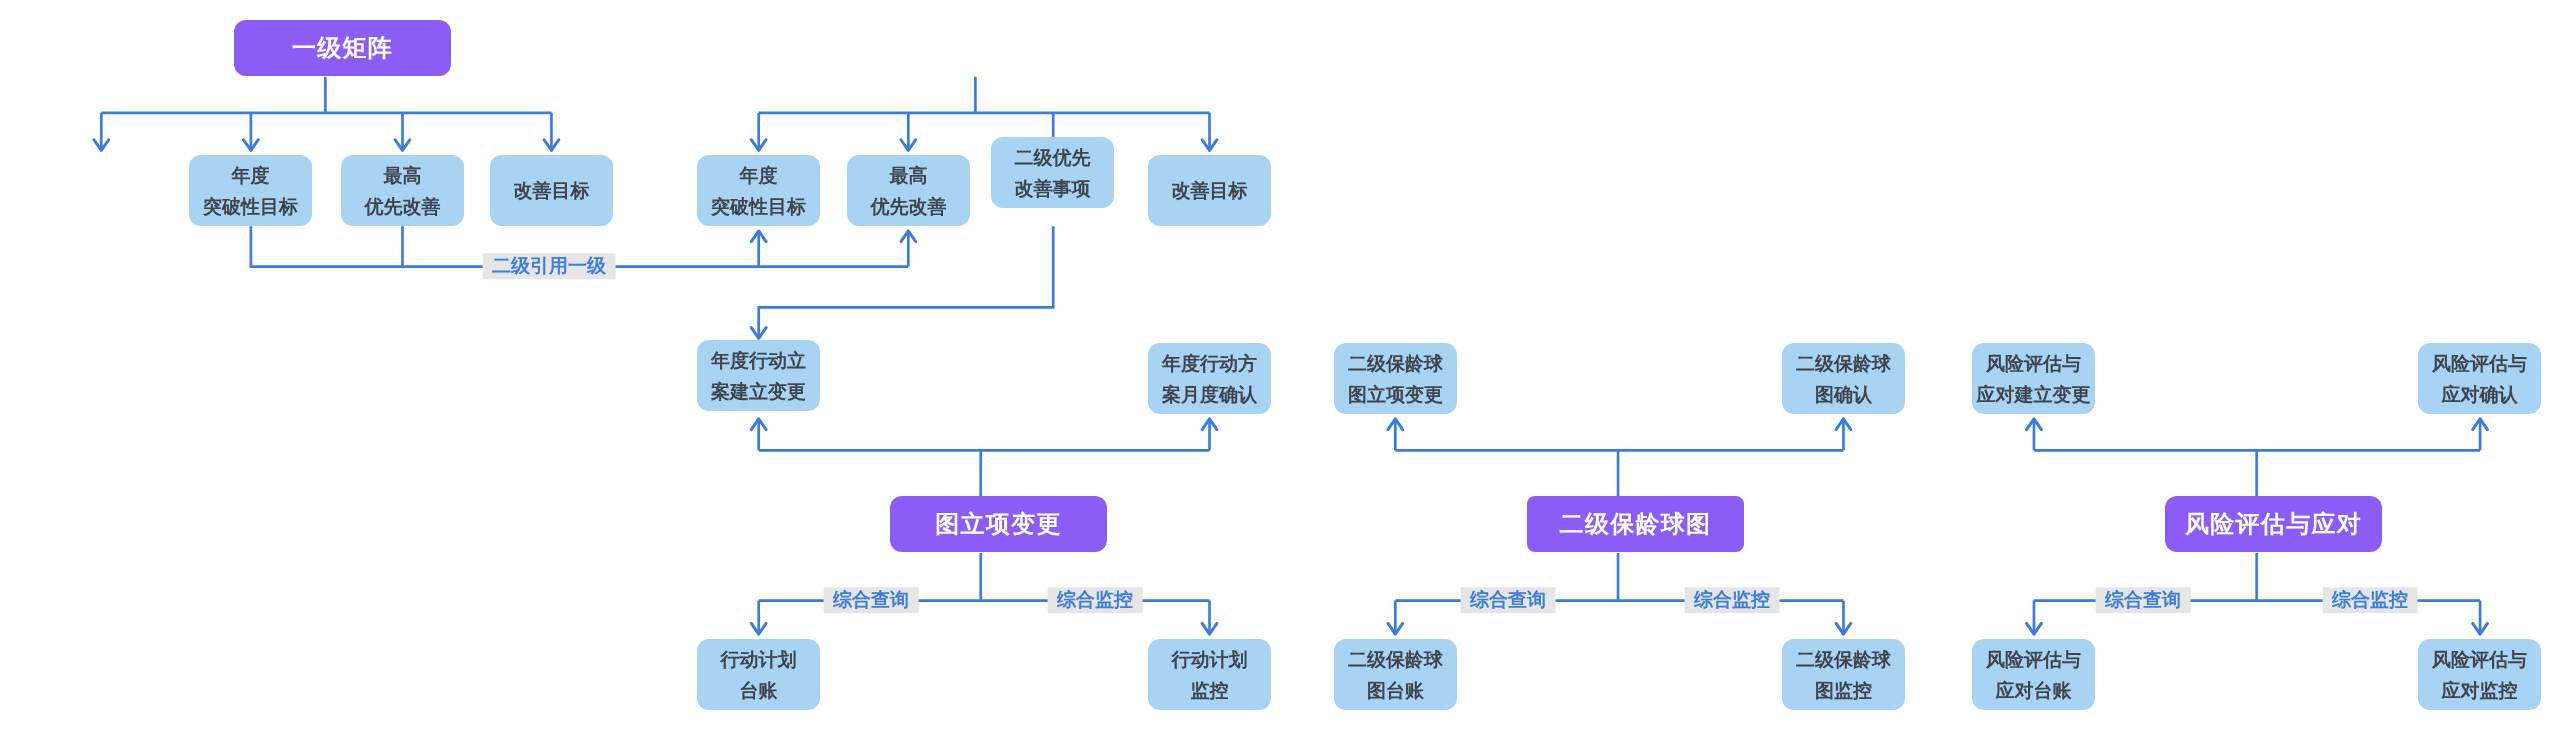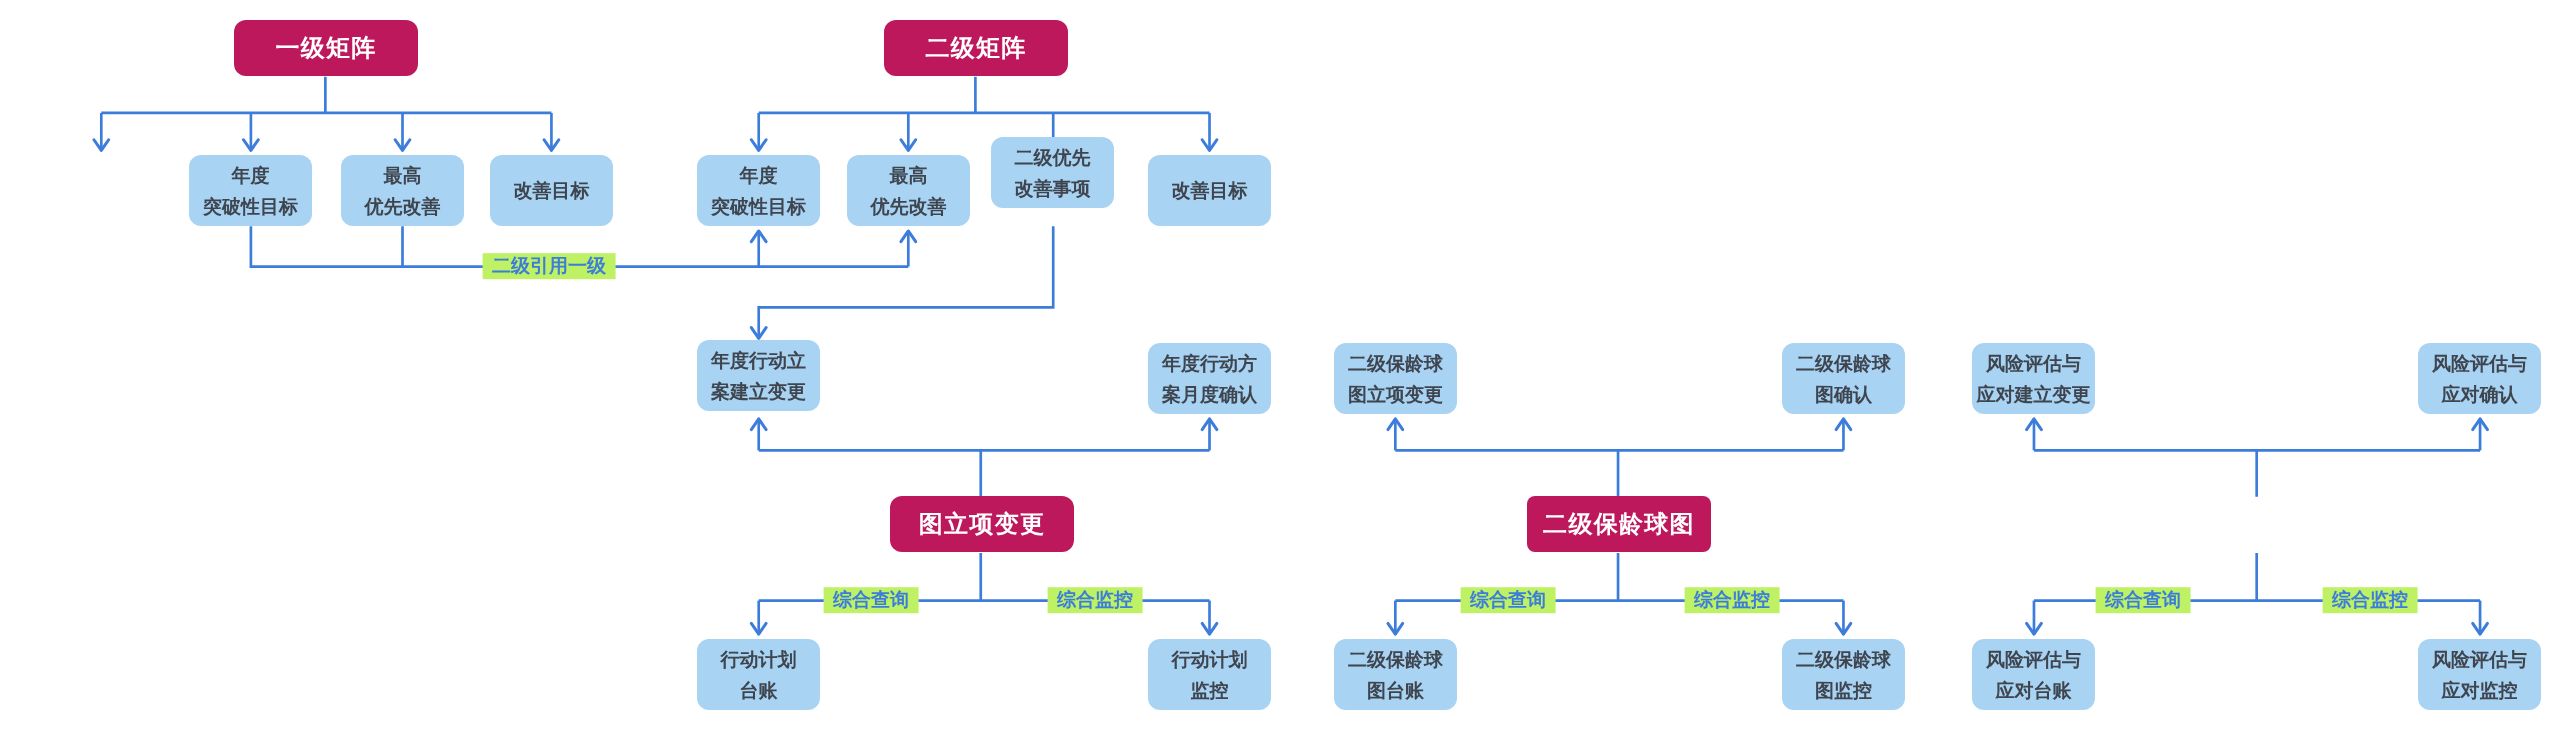--- a/index.html
+++ b/index.html
@@ -6,30 +6,30 @@
   .stage{
     position:relative;width:2576px;height:737px;background:#ffffff;overflow:hidden;
     font-family:"Liberation Sans","DejaVu Sans",sans-serif;
   }
   .wires{position:absolute;left:0;top:0;z-index:1;}
   .node{
     position:absolute;z-index:2;display:flex;align-items:center;justify-content:center;
     text-align:center;box-sizing:border-box;white-space:pre-line;
   }
   .node-root{
-    width:184px;height:56px;border-radius:12px;background:#be185d;color:#ffffff;
+    width:217px;height:56px;border-radius:12px;background:#8b5cf6;color:#ffffff;
     font-size:24px;font-weight:700;letter-spacing:1.3px;
   }
   .node-leaf{
     width:123px;height:71px;border-radius:12px;background:#A9D3F3;color:#3E454E;
     font-size:19px;font-weight:600;line-height:31px;padding:2.7px 4px;
   }
   .edge-label{
     position:absolute;z-index:3;transform:translate(-50%,-50%);
-    background:#bef264;padding:1.3px 9.4px;color:#3C7DDB;
+    background:#e5e5e5;padding:1.3px 9.4px;color:#3C7DDB;
     font-size:19px;font-weight:700;white-space:nowrap;line-height:23px;
   }
 </style>
 </head>
 <body>
 
 <div class="stage">
 
   <svg class="wires" width="2576" height="737" viewBox="0 0 3840 1098">
     <defs>
@@ -74,23 +74,23 @@
       <path d="M3364 740 V669 M3032 671 H3697"></path>
       <path d="M3032 671 V624" marker-end="url(#arw)"></path>
       <path d="M3697 671 V624" marker-end="url(#arw)"></path>
       <path d="M3364 824 V897 M3032 895 H3697"></path>
       <path d="M3032 895 V945" marker-end="url(#arw)"></path>
       <path d="M3697 895 V945" marker-end="url(#arw)"></path>
     </g>
   </svg>
 
   <div class="node node-root" style="left:234px;top:20px;">一级矩阵</div>
-  <div class="node node-root" style="left:884px;top:20px;">二级矩阵</div>
   <div class="node node-root" style="left:890px;top:496px;">图立项变更</div>
   <div class="node node-root" style="left:1527px;top:496px;border-radius:8px;">二级保龄球图</div>
+  <div class="node node-root" style="left:2165px;top:496px;">风险评估与应对</div>
 
   <div class="node node-leaf" style="left:189px;top:155px;">年度
 突破性目标</div>
   <div class="node node-leaf" style="left:341px;top:155px;">最高
 优先改善</div>
   <div class="node node-leaf" style="left:490px;top:155px;">改善目标</div>
 
   <div class="node node-leaf" style="left:697px;top:155px;">年度
 突破性目标</div>
   <div class="node node-leaf" style="left:847px;top:155px;">最高

